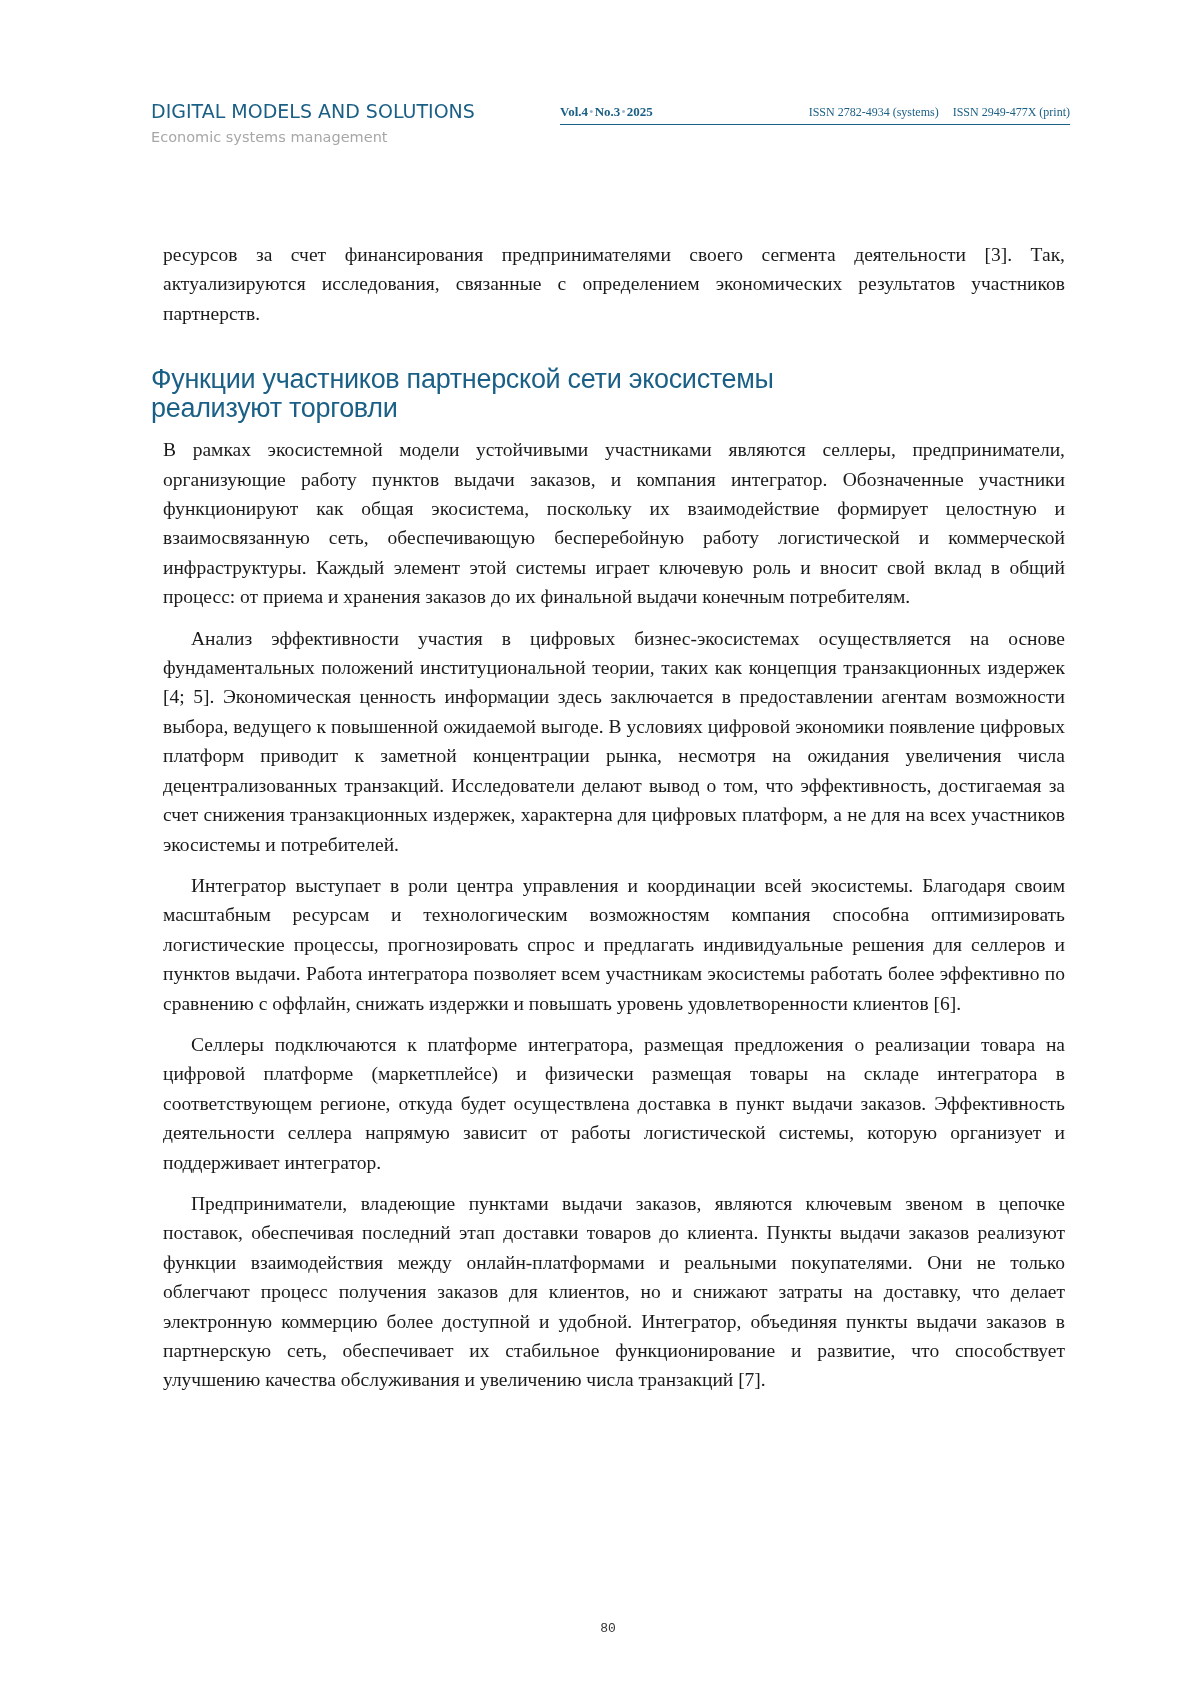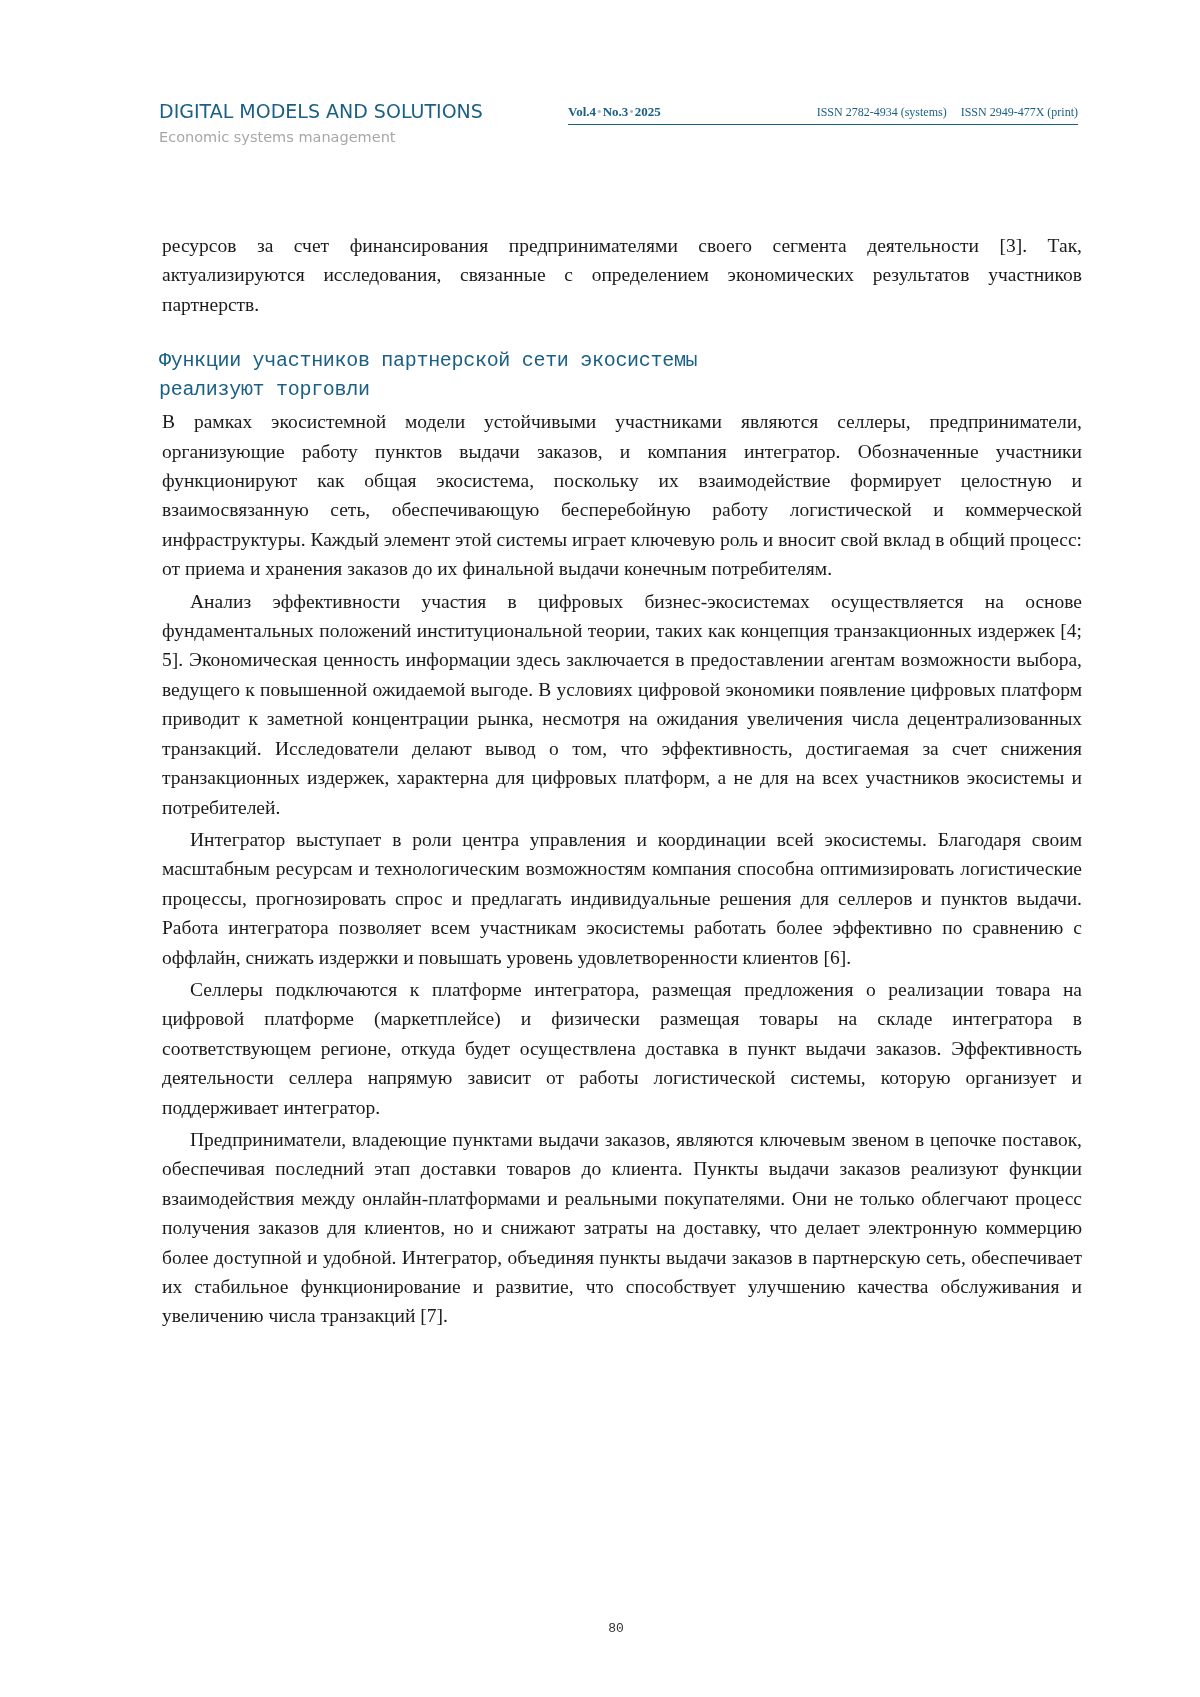--- a/index.html
+++ b/index.html
@@ -1,17 +1,17 @@
 <!DOCTYPE html>
 <html><head>
 <meta charset="utf-8">
 <style>
   html, body { margin: 0; padding: 0; background: #ffffff; }
   body { width: 1200px; height: 1697px; position: relative; overflow: hidden; }
-  .page { position: absolute; left: 16px; top: 0; width: 1140px; height: 1697px; }
+  .page { position: absolute; left: 8px; top: 0; width: 1140px; height: 1697px; }
 
   .header { position: absolute; left: 143px; top: 100px; width: 920px; }
   .journal-title {
     position: absolute; left: 0; top: 0;
     font-family: "DejaVu Sans", sans-serif; font-size: 19px; font-weight: normal;
     color: #1a5f85; letter-spacing: 0px; white-space: nowrap;
   }
   .journal-subtitle {
     position: absolute; left: 0; top: 29px;
     font-family: "DejaVu Sans", sans-serif; font-size: 14.5px; color: #a7a7a7; white-space: nowrap; text-align: center;
@@ -25,26 +25,26 @@
   .vol .dot { color: #9bb7c9; font-weight: normal; padding: 0 1px; }
   .issn { position: absolute; right: 0; top: 1px; font-size: 12px; white-space: nowrap; }
   .issn b { font-weight: normal; }
   .issn .sep { display: inline-block; width: 14px; }
 
   .body-text {
     position: absolute; left: 143px; top: 228px; width: 926px;
     font-family: "Liberation Serif", serif; font-size: 19.5px; line-height: 29.4px;
     color: #1a1a1a; text-align: justify;
   }
-  .body-text p { margin: 3px; }
+  .body-text p { margin: 12px; }
   .indent { text-indent: 28px; }
 
   .section-heading {
-    font-family: Liberation Mono, monospace; font-size: 20px; line-height: 29px;
-    color: #1a5f85; margin: 27px 0 0 0; font-weight: normal; letter-spacing: -0.3px;
+    font-family: Liberation Sans, sans-serif; font-size: 27px; line-height: 29px;
+    color: #1a5f85; margin: 37px 0 0 0; font-weight: normal; letter-spacing: -0.3px;
   }
 
   .page-number {
     position: absolute; left: 0; width: 1200px; top: 1621px; text-align: center;
     font-family: Liberation Mono, monospace; font-size: 13px; color: #333333;
   }
 </style>
 </head>
 <body>
 

